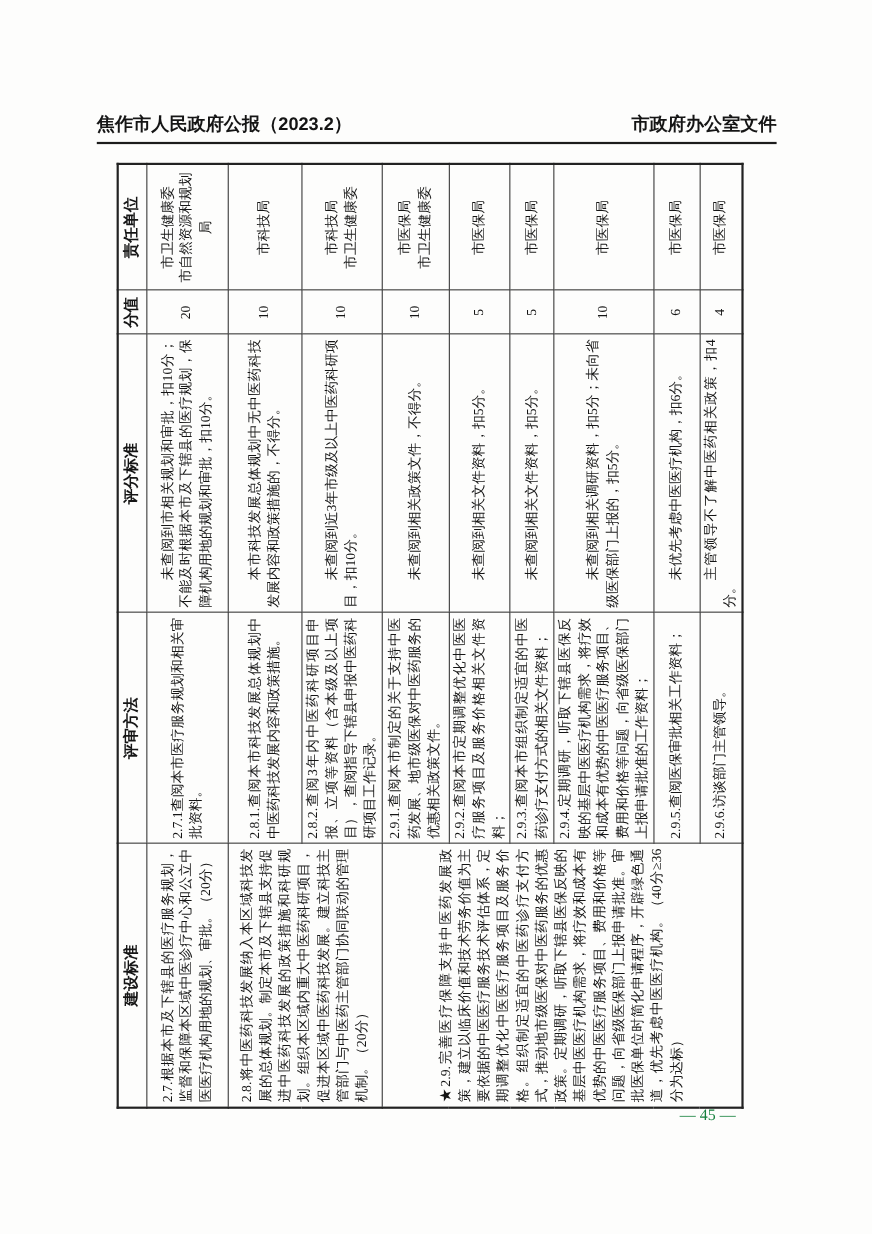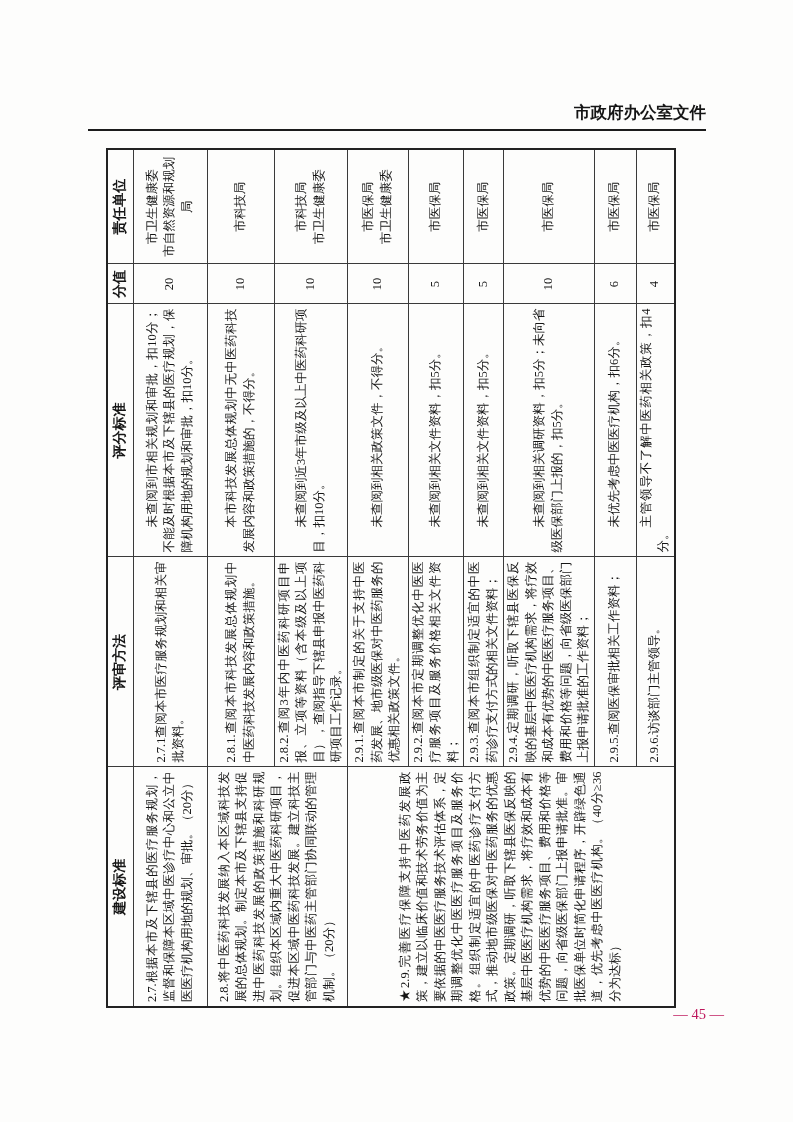--- a/index.html
+++ b/index.html
@@ -39,29 +39,30 @@
   .eval th {
     font-family:"Liberation Sans", sans-serif;
     font-weight:bold; font-size:14px; text-align:center; padding:1px 2px;
   }
   .c-std, .c-mth, .c-scr { text-align:justify; }
   .c-scr .t { text-indent:2em; }
   .c-val { text-align:center; font-size:13px; padding:0; }
   .c-unit { text-align:center; white-space:pre-line; font-size:12px; padding:1px 2px; }
   
   .page-number {
-    position:absolute; left:604px; top:1006px; width:120px;
-    text-align:right; font-size:14.5px; color:#be185d;
+    position:absolute; left:618px; top:1006px; width:120px;
+    text-align:left; font-size:14.5px; color:#15803d;
     font-family:"Liberation Serif", serif;
   }
 </style>
 </head>
 <body>
 
 <div class="page-header">
+  <span class="ph-left">焦作市人民政府公报（2023.2）</span>
   <span class="ph-right">市政府办公室文件</span>
 </div>
 <div class="header-rule"></div>
 
 <div class="table-wrap">
   <table class="eval">
     <colgroup>
       <col style="width:240px">
         <col style="width:210px">
         <col style="width:253px">

